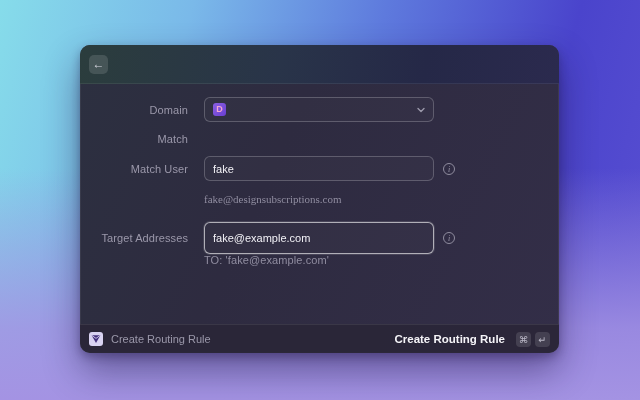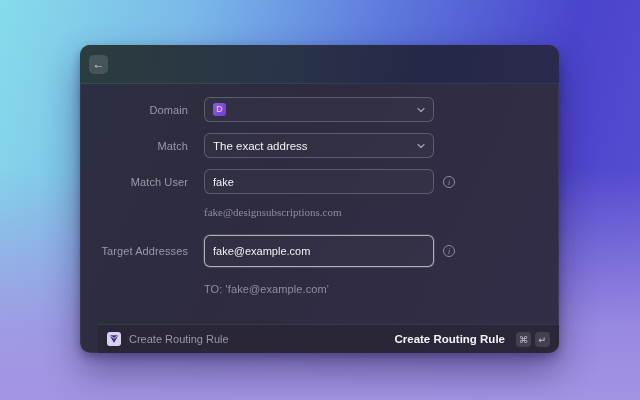--- a/index.html
+++ b/index.html
@@ -75,21 +75,21 @@
     color:#9b98aa; font-size:8px; line-height:11px; text-align:center;
     font-family:"Liberation Serif","DejaVu Serif",serif; font-style:italic;
   }
   .helper-row { margin:8px 0 15px 124px; }
   .helper-text { color:#908da0; font-size:11px;font-family:Liberation Serif, serif; }
   .rule-line { margin:0 0 13px 124px; color:#908da0; font-size:11px; letter-spacing:0.1px; }
   .rule-line.first { margin-top:10px; }
 
   
   .footer {
-    position:absolute; left:18px; right:0; bottom:0; height:29px;
+    position:absolute; left:0; right:0; bottom:0; height:29px;
     background:#2a2637e6; border-top:1px solid rgba(255,255,255,0.08);
     display:flex; align-items:center; padding:0 9px;
   }
   .footer-left { display:flex; align-items:center; gap:8px; flex:1; }
   .ext-icon { width:14px; height:14px; flex:0 0 auto; }
   .footer-title { color:#9b98aa; font-size:11px; }
   .footer-right { display:flex; align-items:center; gap:4px; }
   .action-label { color:#f5f4f8; font-size:11.5px; font-weight:bold; margin-right:7px; }
   .keycap {
     width:15px; height:15px; border-radius:4px;
@@ -116,38 +116,32 @@
       <div class="field select">
         <span class="favicon">D</span>
         <svg class="chevron" viewBox="0 0 10 10">
             <path d="M2 3.5 L5 6.5 L8 3.5" fill="none" stroke="currentColor" stroke-width="1.4" stroke-linecap="round" stroke-linejoin="round"></path>
           </svg>
       </div>
     </div>
 
     <div class="row">
       <div class="row-label">Match</div>
-      <div class="field select">
-        <span>The exact address</span>
-        <svg class="chevron" viewBox="0 0 10 10">
-            <path d="M2 3.5 L5 6.5 L8 3.5" fill="none" stroke="currentColor" stroke-width="1.4" stroke-linecap="round" stroke-linejoin="round"></path>
-          </svg>
-      </div>
     </div>
 
     <div class="row" style="margin-bottom:8px;">
       <div class="row-label">Match User</div>
       <input class="text-input" type="text" value="fake" style="">
       <span class="info-icon">i</span>
     </div>
     <div class="helper-row">
       <span class="helper-text">fake@designsubscriptions.com</span>
     </div>
 
-    <div class="row" style="margin-bottom:16px;">
+    <div class="row" style="margin-bottom:0;">
       <div class="row-label">Target Addresses</div>
       <input class="text-input focused" type="text" value="fake@example.com" style="">
       <span class="info-icon">i</span>
     </div>
     <div class="rule-line">TO: 'fake@example.com'</div>
 
   </div>
 
   <div class="footer">
     <div class="footer-left">

